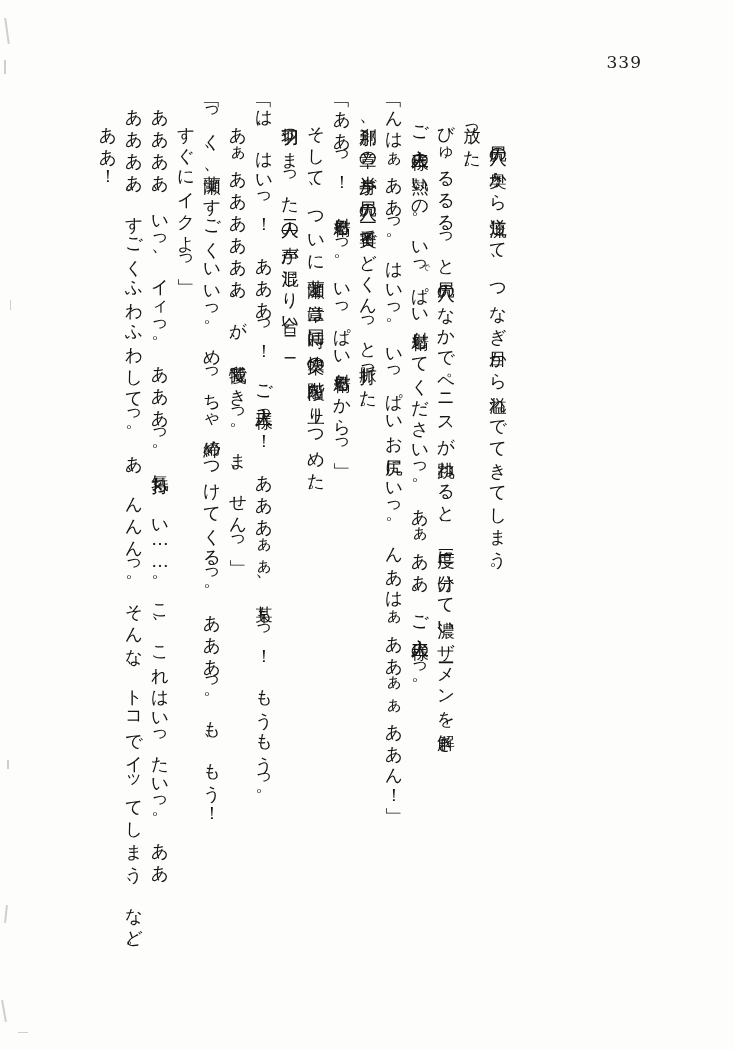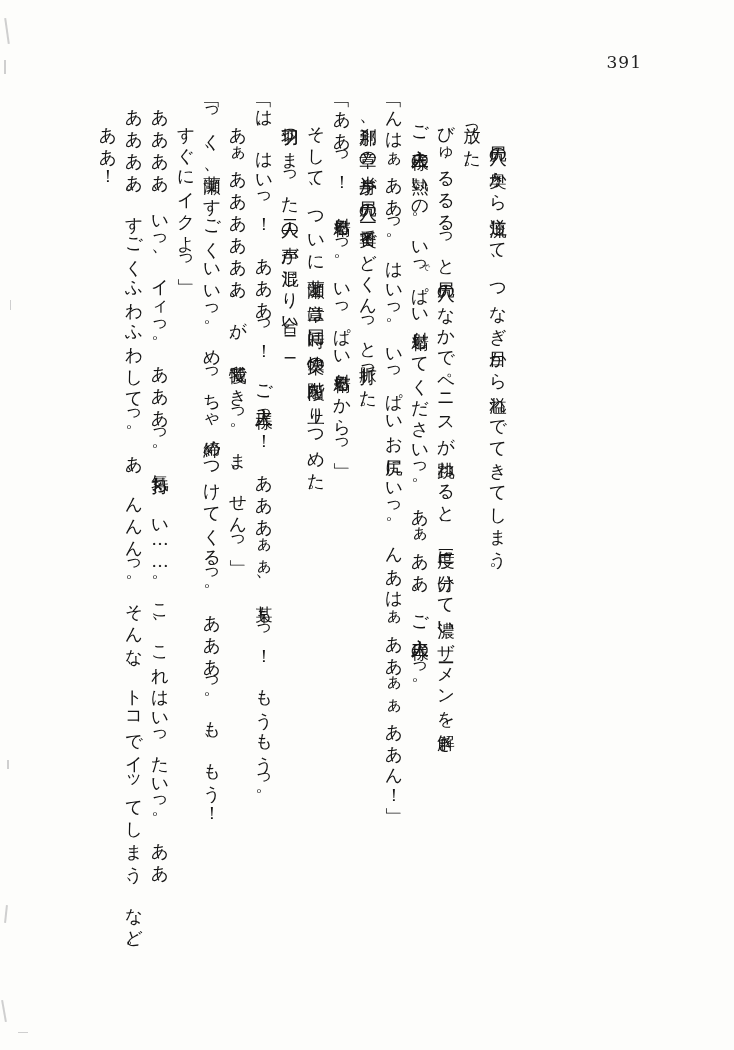--- a/index.html
+++ b/index.html
@@ -83,21 +83,21 @@
 <div id="page">
 
   <div class="scan-mark sm1"></div>
   <div class="scan-mark sm2"></div>
   <div class="scan-mark sm3"></div>
   <div class="scan-mark sm4"></div>
   <div class="scan-mark sm5"></div>
   <div class="scan-mark sm6"></div>
   <div class="scan-mark sm7"></div>
 
-  <div id="page-number">391</div>
+  <div id="page-number">339</div>
 
   <div id="body-text">
     <div class="col indent1">ああ！</div>
     <div class="col">ああああ。すごくふわふわしてっ。あ、んんんっ。そんな、トコでイッてしまう、など。</div>
     <div class="col">ああああ、いっ、イィっ。あああっ。気持ち、い……。こ、これはいったいっ。ああ</div>
     <div class="col indent1">すぐにイクよっ」</div>
     <div class="col">「っく、蘭瀬、すごくいいっ。めっちゃ締めつけてくるっ。あああっ。も、もう！</div>
     <div class="col indent1">あぁああああああ、が、我慢できっ。ま、せんっ」</div>
     <div class="col">「は、はいっ！　あああっ！　ご主人様っ！　あああぁぁ、某もっ！　もうもうっ。</div>
     <div class="col indent1">切羽つまった二人の声が混じり合い──</div>

